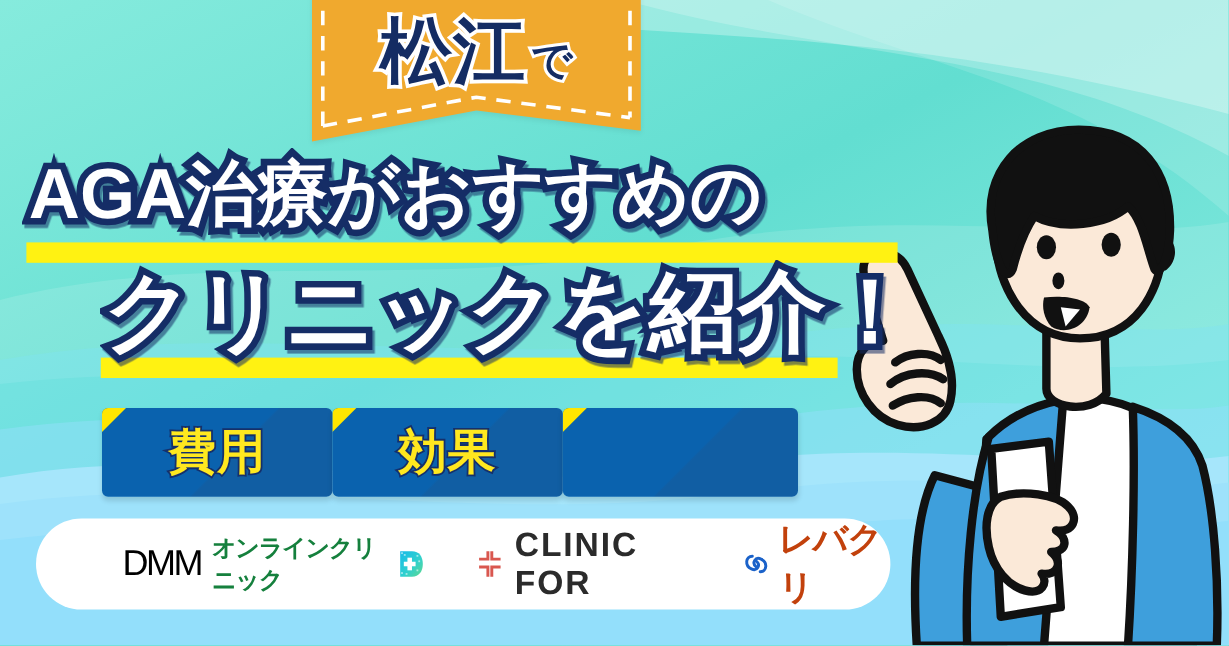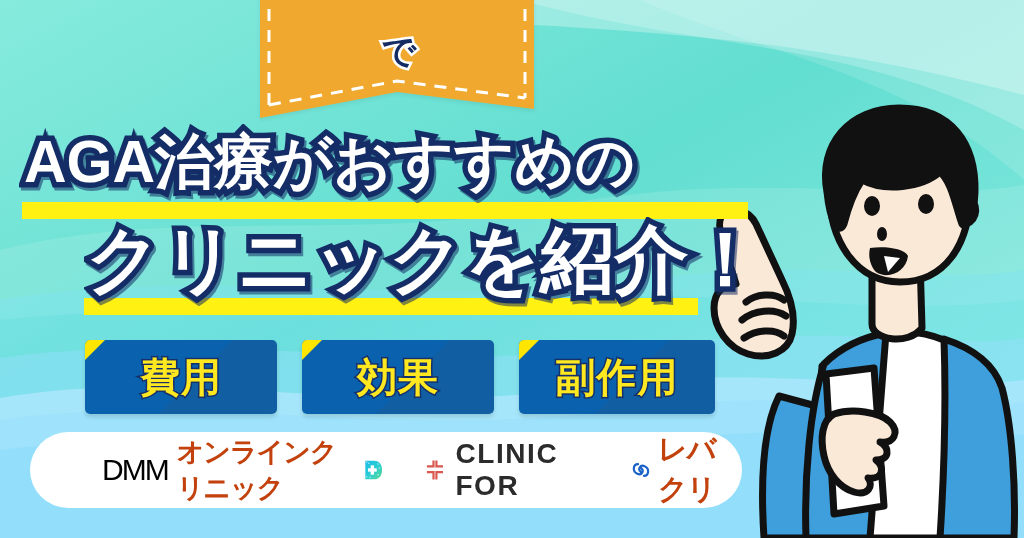--- a/index.html
+++ b/index.html
@@ -54,21 +54,21 @@
   }
   .hl1 .hl-text{font-size:59px;padding-left:24px;}
   .hl2 .hl-text{font-size:74px;padding-left:86px;}
   .hl1 .hl-underline{left:22px;width:726px;}
   .hl2 .hl-underline{left:84px;width:614px;}
   .hl1{height:90px;}
   .hl2{height:96px;}
 
   
   .badges{
-    position:absolute;left:85px;top:340px;display:flex;gap:25px;
+    position:absolute;left:85px;top:340px;display:flex;
   }
   .badge{
     position:relative;width:192px;height:74px;border-radius:5px;
     background:linear-gradient(135deg,#0a62ae 0%,#0a62ae 55%,#115ea3 56%,#115ea3 100%);
     box-shadow:0 3px 4px rgba(0,0,0,.13);
     display:flex;align-items:center;justify-content:center;overflow:hidden;
   }
   .badge .corner{
     position:absolute;left:0;top:0;width:0;height:0;
     border-top:20px solid #ffe600;border-right:20px solid transparent;
@@ -87,21 +87,21 @@
     background:#ffffff;border-radius:38px;
     display:flex;align-items:center;
   }
   .logo-dmm{
     display:flex;align-items:center;margin-left:72px;gap:9px;
   }
   .dmm-word{
     font-size:30px;font-weight:normal;color:#000;letter-spacing:-2px;
     font-family:"Liberation Sans",sans-serif;
   }
-  .dmm-jp{font-size:27px;font-weight:bold;color:#c2410c;letter-spacing:-1px;}
+  .dmm-jp{font-size:20px;font-weight:bold;color:#15803d;letter-spacing:-1px;}
   .dlogo{width:28px;height:32px;}
   .logo-clinicfor{display:flex;align-items:center;gap:9px;margin-left:42px;}
   .cf-word{
     font-size:28px;font-weight:bold;color:#2b2b2b;letter-spacing:1.6px;
   }
   .logo-leva{margin-left:46px;display:flex;flex-direction:column;align-items:center;}
   .leva-top{display:flex;align-items:center;gap:6px;}
   .leva-word{font-size:29px;font-weight:bold;color:#c2410c;letter-spacing:-1px;}
   .leva-sub{
     font-size:9px;color:#9a9a9a;font-weight:bold;letter-spacing:.3px;
@@ -144,20 +144,21 @@
   </svg>
 
   <div class="ribbon">
     <svg viewBox="0 0 278 131" preserveAspectRatio="none">
       <path d="M2,0 L276,0 L276,121 L139,104 L2,130 Z" fill="#f0a92e"></path>
       <path d="M11,0 L11,117" stroke="#ffffff" stroke-width="3" fill="none" stroke-dasharray="12 9"></path>
       <path d="M267,0 L267,110" stroke="#ffffff" stroke-width="3" fill="none" stroke-dasharray="12 9"></path>
       <path d="M11,117 L139,93 L267,110" stroke="#ffffff" stroke-width="3" fill="none" stroke-dasharray="12 9"></path>
     </svg>
     <div class="ribbon-text">
+      <span class="ribbon-main">松江</span>
       <span class="ribbon-sub">で</span>
     </div>
   </div>
 
   <div class="headline">
     <div class="hl-row hl1">
       <div class="hl-underline"></div>
       <div class="hl-text">AGA治療がおすすめの</div>
     </div>
     <div class="hl-row hl2">
@@ -170,21 +171,20 @@
     <div class="badge">
       <span class="corner"></span>
       <span class="badge-label">費用</span>
     </div>
     <div class="badge">
       <span class="corner"></span>
       <span class="badge-label">効果</span>
     </div>
     <div class="badge wide">
       <span class="corner"></span>
-      <span class="badge-label">副作用</span>
     </div>
   </div>
 
   <div class="logobar">
 
     <div class="logo-dmm">
       <span class="dmm-word">DMM</span>
       <span class="dmm-jp">オンラインクリニック</span>
       <svg class="dlogo" viewBox="0 0 28 32">
         <defs>

